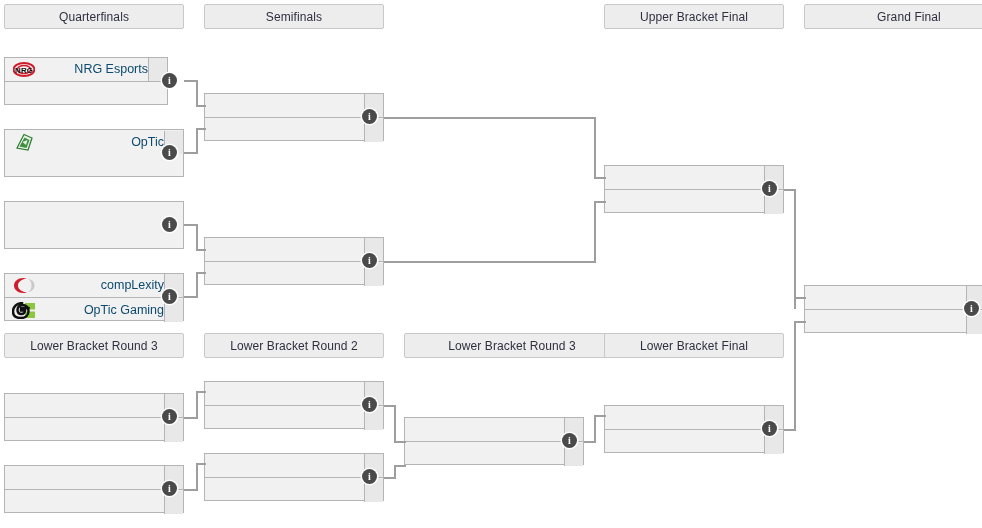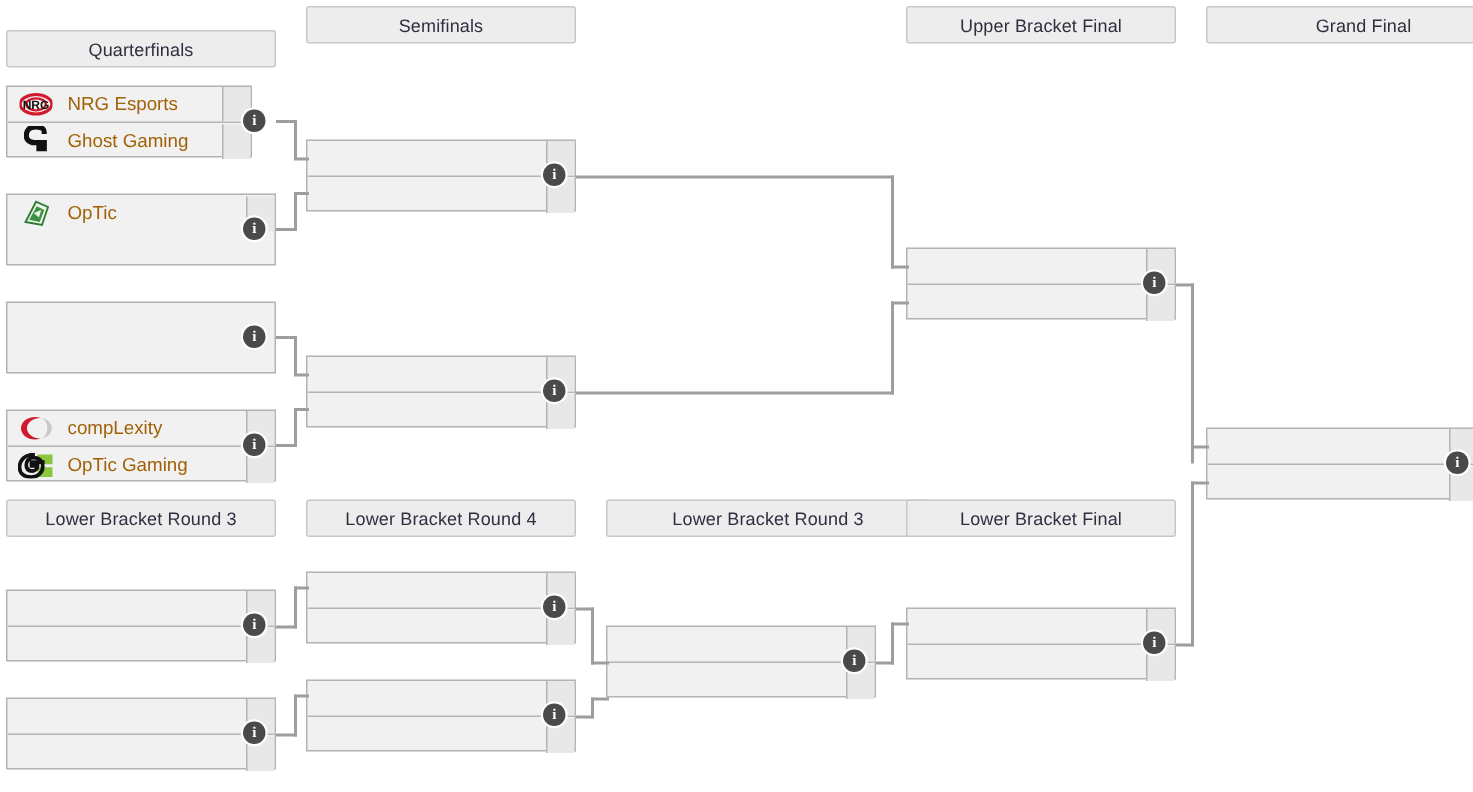--- a/index.html
+++ b/index.html
@@ -50,26 +50,27 @@
     width:38px;
     min-width:38px;
     height:23px;
     display:flex;align-items:center;justify-content:center;
     box-sizing:border-box;
   }
   .match .logo svg{display:block;}
   .match .tname{
     flex:1 1 auto;
     font-size:12.5px;
-    color:#a16207;
+    color:#0c4a6e;
     padding-left:2px;
     white-space:nowrap;
     overflow:hidden;
     text-overflow:ellipsis;
     line-height:23px;
+    text-align:right;
   }
   .match .score{
     width:19px;
     min-width:19px;
     height:23px;
     box-sizing:border-box;
     border-left:1px solid #b4b4b4;
     background:#e8e8e8;
     display:flex;align-items:center;justify-content:center;
     font-size:11.5px;
@@ -97,26 +98,26 @@
 
   
   .ln{position:absolute;background:#9e9e9e;z-index:1;}
   .ln.h{height:2px;}
   .ln.v{width:2px;}
 </style>
 </head>
 <body>
 
 <div id="bracket">
-    <div class="round-header" style="left: 4px; top: 20px; width: 180px;">Quarterfinals</div>
+    <div class="round-header" style="left: 4px; top: 4px; width: 180px;">Quarterfinals</div>
     <div class="round-header" style="left: 604px; top: 4px; width: 180px;">Upper Bracket Final</div>
     <div class="round-header" style="left: 204px; top: 4px; width: 180px;">Semifinals</div>
     <div class="round-header" style="left: 804px; top: 4px; width: 210px;">Grand Final</div>
     <div class="round-header" style="left: 4px; top: 333px; width: 180px;">Lower Bracket Round 3</div>
-    <div class="round-header" style="left: 204px; top: 333px; width: 180px;">Lower Bracket Round 4</div>
+    <div class="round-header" style="left: 204px; top: 333px; width: 180px;">Lower Bracket Round 2</div>
     <div class="round-header" style="left: 404px; top: 333px; width: 216px;">Lower Bracket Round 3</div>
     <div class="round-header" style="left: 604px; top: 333px; width: 180px;">Lower Bracket Final</div>
     <div class="ln h" style="left: 184px; top: 80px; width: 13px; background: rgb(158, 158, 158);"></div>
     <div class="ln v" style="left: 196px; top: 80px; height: 26px; background: rgb(158, 158, 158);"></div>
     <div class="ln h" style="left: 196px; top: 105px; width: 10px; background: rgb(158, 158, 158);"></div>
     <div class="ln h" style="left: 184px; top: 152px; width: 13px; background: rgb(158, 158, 158);"></div>
     <div class="ln v" style="left: 196px; top: 128px; height: 26px; background: rgb(158, 158, 158);"></div>
     <div class="ln h" style="left: 196px; top: 128px; width: 10px; background: rgb(158, 158, 158);"></div>
     <div class="ln h" style="left: 184px; top: 224px; width: 13px; background: rgb(158, 158, 158);"></div>
     <div class="ln v" style="left: 196px; top: 224px; height: 26px; background: rgb(158, 158, 158);"></div>
@@ -156,29 +157,20 @@
         <div class="logo">
           <svg width="22" height="19" viewBox="0 0 44 38">
      <ellipse cx="22" cy="19" rx="21" ry="13" fill="none" stroke="#cf1b2b" stroke-width="4"></ellipse>
      <ellipse cx="22" cy="19" rx="13" ry="8" fill="none" stroke="#cf1b2b" stroke-width="3"></ellipse>
      <text x="22" y="25" font-family="Liberation Sans, sans-serif" font-size="16" font-weight="bold" fill="#111" text-anchor="middle">NRG</text>
    </svg>
         </div>
         <div class="tname">NRG Esports</div>
         <div class="score"></div>
       </div>
-      <div class="row bottom">
-        <div class="logo">
-          <svg width="17" height="20" viewBox="0 0 34 40">
-     <path d="M27 7 C27 3 21 1 15 1 C7 1 3 7 3 13 C3 19 8 22 14 22 L20 22 L20 30 L27 30 L27 22 L13 22" fill="none" stroke="#111" stroke-width="7" stroke-linecap="square"></path>
-   </svg>
-        </div>
-        <div class="tname">Ghost Gaming</div>
-        <div class="score"></div>
-      </div>
     </div>
     <div class="info-badge" style="left: 162px; top: 73px; background: rgb(74, 74, 74);">i</div>
     <div class="match" style="left: 4px; top: 129px; width: 180px;">
       <div class="row bottom">
         <div class="logo">
           <svg width="21" height="19" viewBox="0 0 42 38">
      <path d="M6 30 L20 3 L36 10 L28 34 Z" fill="#e9f3e7" stroke="#2f7d32" stroke-width="2.5"></path>
      <path d="M11 27 L21 9 L31 14 L25 30 Z" fill="#3f8f42"></path>
      <path d="M17 18 L27 14 L24 24 Z" fill="#e9f3e7"></path>
    </svg>

